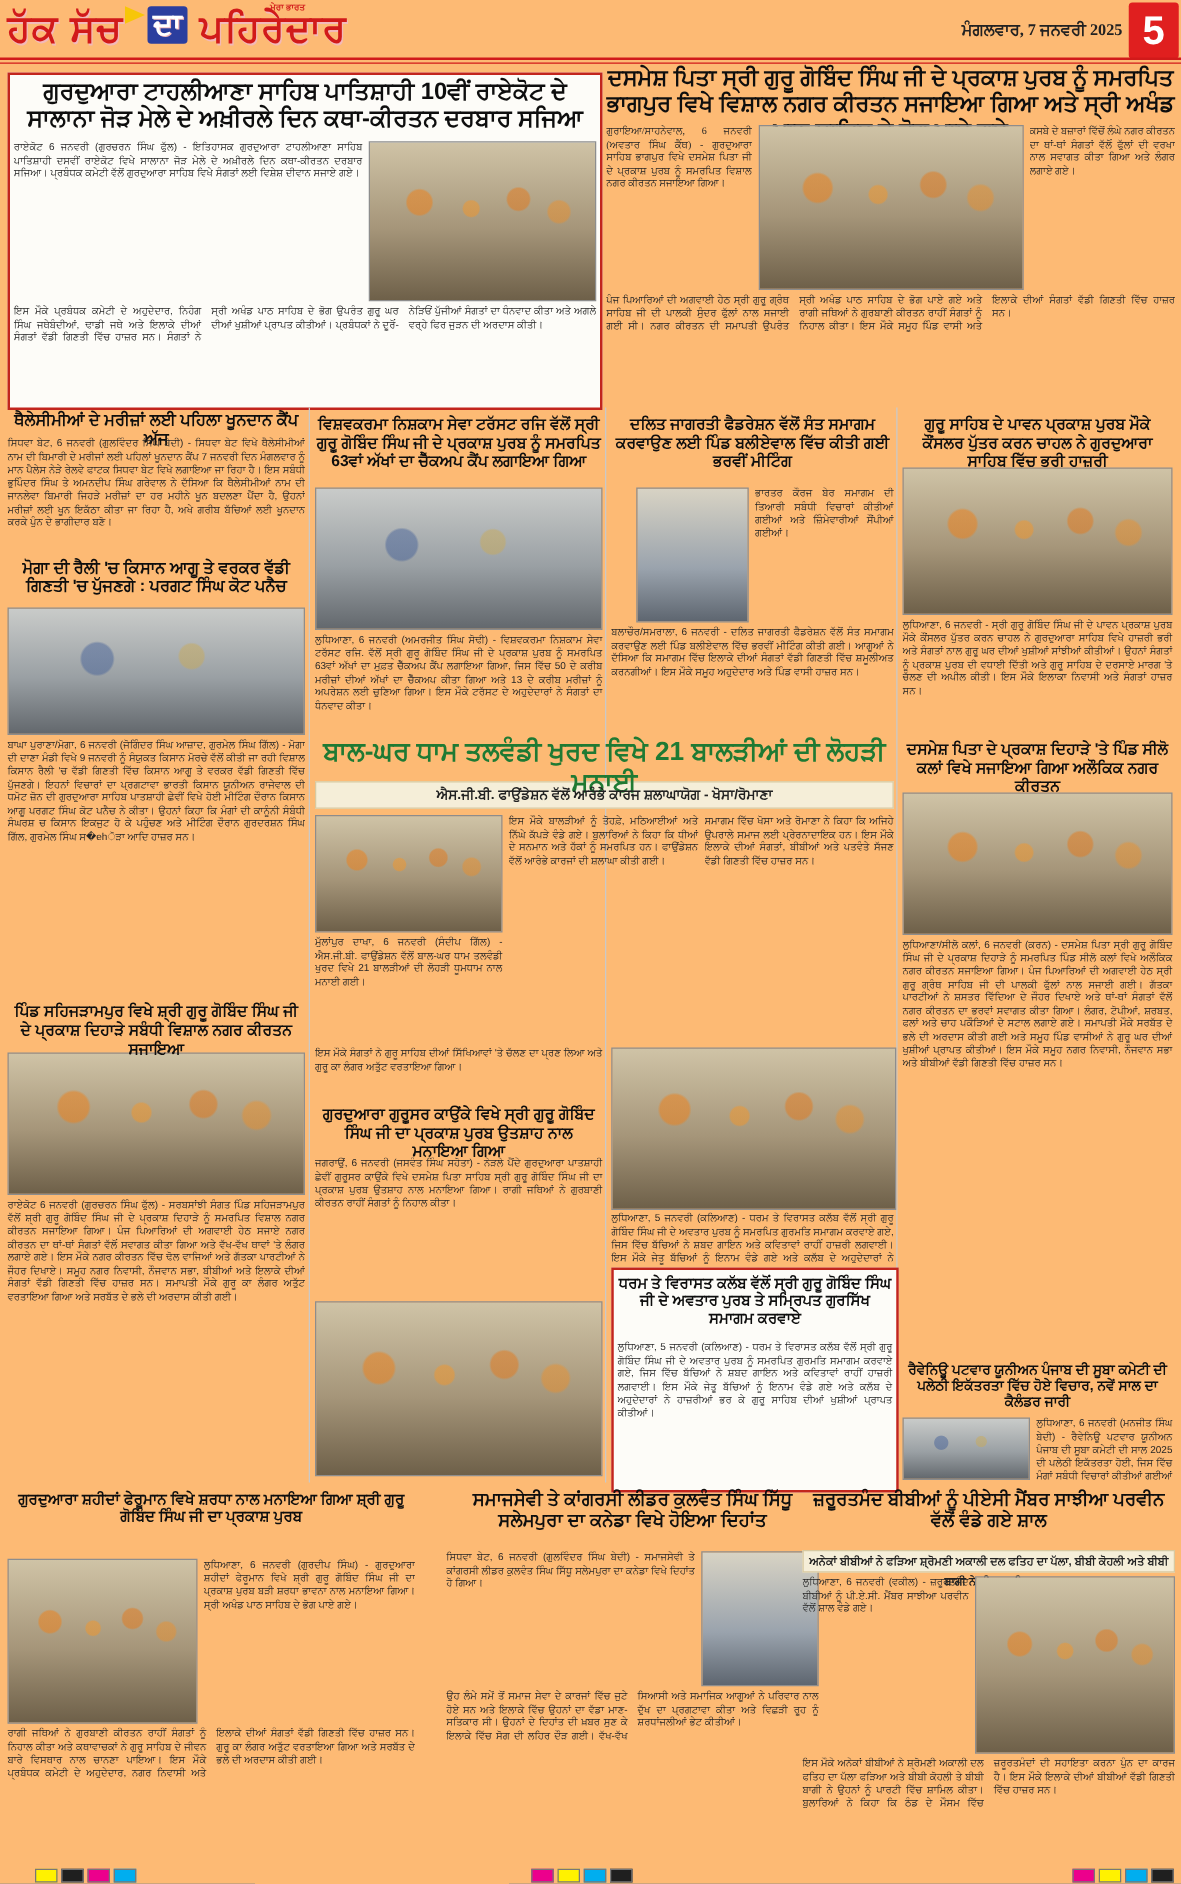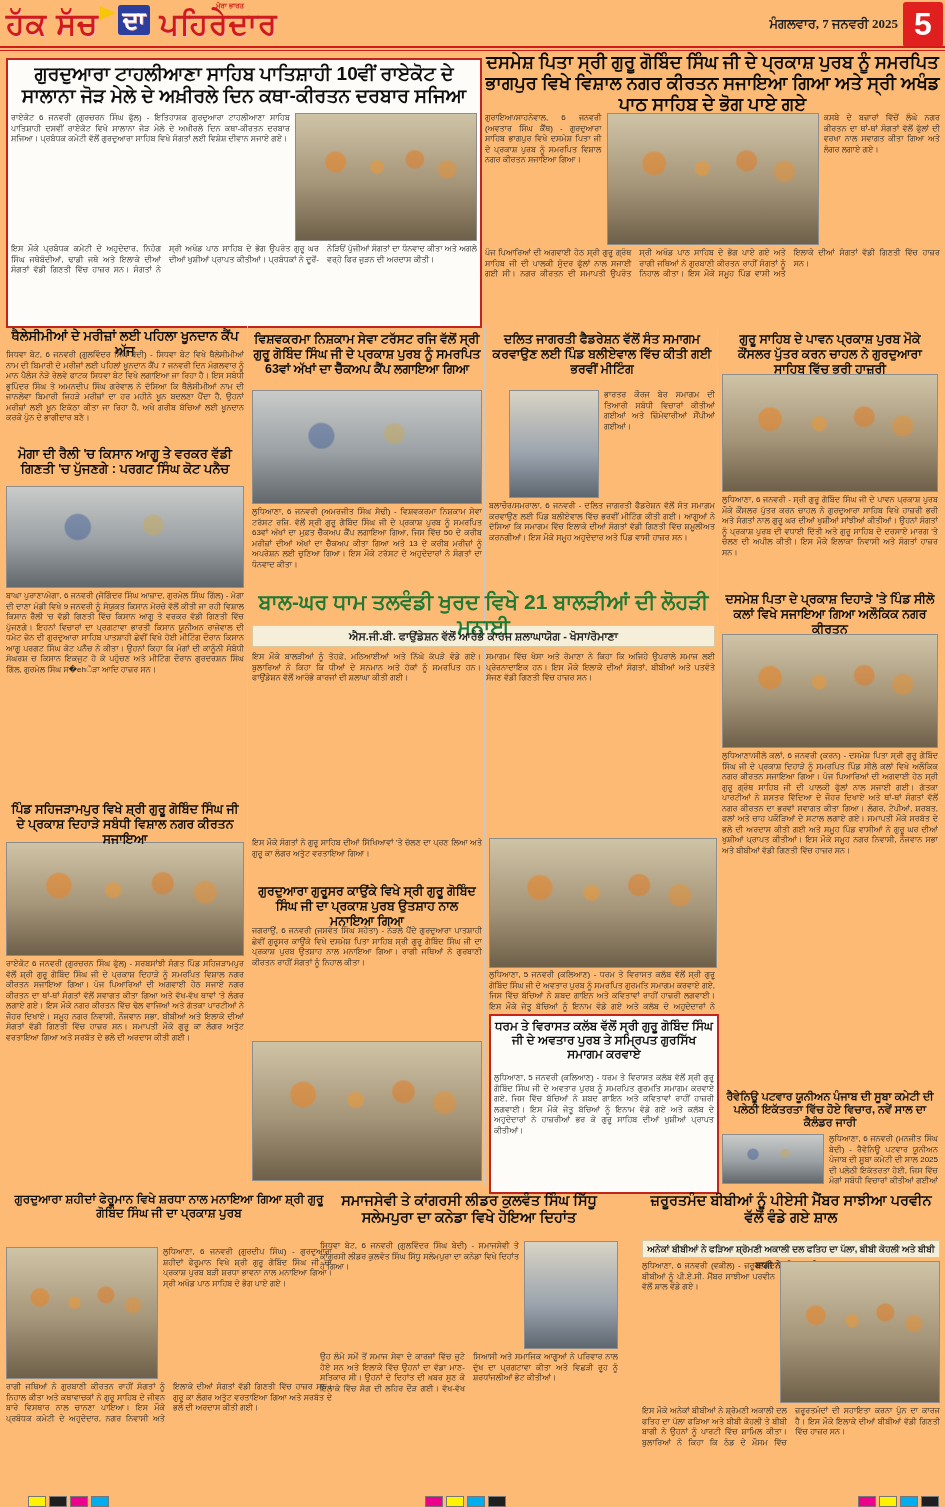--- a/index.html
+++ b/index.html
@@ -64,21 +64,21 @@
     <div class="hl" style="font-size:19px;height:48px;">ਗੁਰਦੁਆਰਾ ਟਾਹਲੀਆਣਾ ਸਾਹਿਬ ਪਾਤਿਸ਼ਾਹੀ 10ਵੀਂ ਰਾਏਕੋਟ ਦੇ ਸਾਲਾਨਾ ਜੋੜ ਮੇਲੇ ਦੇ ਅਖ਼ੀਰਲੇ ਦਿਨ ਕਥਾ-ਕੀਰਤਨ ਦਰਬਾਰ ਸਜਿਆ</div>
     <div class="row" style="height:128px;margin-top:2px;">
       <div class="body" style="flex:1;">ਰਾਏਕੋਟ 6 ਜਨਵਰੀ (ਗੁਰਚਰਨ ਸਿੰਘ ਫੁੱਲ) - ਇਤਿਹਾਸਕ ਗੁਰਦੁਆਰਾ ਟਾਹਲੀਆਣਾ ਸਾਹਿਬ ਪਾਤਿਸ਼ਾਹੀ ਦਸਵੀਂ ਰਾਏਕੋਟ ਵਿਖੇ ਸਾਲਾਨਾ ਜੋੜ ਮੇਲੇ ਦੇ ਅਖ਼ੀਰਲੇ ਦਿਨ ਕਥਾ-ਕੀਰਤਨ ਦਰਬਾਰ ਸਜਿਆ। ਪ੍ਰਬੰਧਕ ਕਮੇਟੀ ਵੱਲੋਂ ਗੁਰਦੁਆਰਾ ਸਾਹਿਬ ਵਿਖੇ ਸੰਗਤਾਂ ਲਈ ਵਿਸ਼ੇਸ਼ ਦੀਵਾਨ ਸਜਾਏ ਗਏ।</div>
       <div class="photo" style="width:180px;height:126px;"></div>
     </div>
     <div class="body cols3" style="height:72px;margin-top:3px;">ਇਸ ਮੌਕੇ ਪ੍ਰਬੰਧਕ ਕਮੇਟੀ ਦੇ ਅਹੁਦੇਦਾਰ, ਨਿਹੰਗ ਸਿੰਘ ਜਥੇਬੰਦੀਆਂ, ਢਾਡੀ ਜਥੇ ਅਤੇ ਇਲਾਕੇ ਦੀਆਂ ਸੰਗਤਾਂ ਵੱਡੀ ਗਿਣਤੀ ਵਿੱਚ ਹਾਜ਼ਰ ਸਨ। ਸੰਗਤਾਂ ਨੇ ਸ੍ਰੀ ਅਖੰਡ ਪਾਠ ਸਾਹਿਬ ਦੇ ਭੋਗ ਉਪਰੰਤ ਗੁਰੂ ਘਰ ਦੀਆਂ ਖੁਸ਼ੀਆਂ ਪ੍ਰਾਪਤ ਕੀਤੀਆਂ। ਪ੍ਰਬੰਧਕਾਂ ਨੇ ਦੂਰੋਂ-ਨੇੜਿਓਂ ਪੁੱਜੀਆਂ ਸੰਗਤਾਂ ਦਾ ਧੰਨਵਾਦ ਕੀਤਾ ਅਤੇ ਅਗਲੇ ਵਰ੍ਹੇ ਫਿਰ ਜੁੜਨ ਦੀ ਅਰਦਾਸ ਕੀਤੀ।</div>
   </div>
 
   <div class="abs" style="left:485px;top:52px;width:455px;height:268px;">
     <div class="hl" style="font-size:18px;height:46px;">ਦਸਮੇਸ਼ ਪਿਤਾ ਸ੍ਰੀ ਗੁਰੂ ਗੋਬਿੰਦ ਸਿੰਘ ਜੀ ਦੇ ਪ੍ਰਕਾਸ਼ ਪੁਰਬ ਨੂੰ ਸਮਰਪਿਤ ਭਾਗਪੁਰ ਵਿਖੇ ਵਿਸ਼ਾਲ ਨਗਰ ਕੀਰਤਨ ਸਜਾਇਆ ਗਿਆ ਅਤੇ ਸ੍ਰੀ ਅਖੰਡ ਪਾਠ ਸਾਹਿਬ ਦੇ ਭੋਗ ਪਾਏ ਗਏ</div>
-    <div class="row" style="height:132px;margin-top:15px;">
+    <div class="row" style="height:132px;margin-top:2px;font-family:Liberation Serif, serif;">
       <div class="body" style="flex:1;">ਗੁਰਾਇਆ/ਸਾਹਨੇਵਾਲ, 6 ਜਨਵਰੀ (ਅਵਤਾਰ ਸਿੰਘ ਕੈਂਥ) - ਗੁਰਦੁਆਰਾ ਸਾਹਿਬ ਭਾਗਪੁਰ ਵਿਖੇ ਦਸਮੇਸ਼ ਪਿਤਾ ਜੀ ਦੇ ਪ੍ਰਕਾਸ਼ ਪੁਰਬ ਨੂੰ ਸਮਰਪਿਤ ਵਿਸ਼ਾਲ ਨਗਰ ਕੀਰਤਨ ਸਜਾਇਆ ਗਿਆ।</div>
       <div class="photo" style="width:210px;height:130px;"></div>
       <div class="body" style="flex:1;">ਕਸਬੇ ਦੇ ਬਜ਼ਾਰਾਂ ਵਿੱਚੋਂ ਲੰਘੇ ਨਗਰ ਕੀਰਤਨ ਦਾ ਥਾਂ-ਥਾਂ ਸੰਗਤਾਂ ਵੱਲੋਂ ਫੁੱਲਾਂ ਦੀ ਵਰਖਾ ਨਾਲ ਸਵਾਗਤ ਕੀਤਾ ਗਿਆ ਅਤੇ ਲੰਗਰ ਲਗਾਏ ਗਏ।</div>
     </div>
     <div class="body cols3" style="height:78px;margin-top:3px;">ਪੰਜ ਪਿਆਰਿਆਂ ਦੀ ਅਗਵਾਈ ਹੇਠ ਸ੍ਰੀ ਗੁਰੂ ਗ੍ਰੰਥ ਸਾਹਿਬ ਜੀ ਦੀ ਪਾਲਕੀ ਸੁੰਦਰ ਫੁੱਲਾਂ ਨਾਲ ਸਜਾਈ ਗਈ ਸੀ। ਨਗਰ ਕੀਰਤਨ ਦੀ ਸਮਾਪਤੀ ਉਪਰੰਤ ਸ੍ਰੀ ਅਖੰਡ ਪਾਠ ਸਾਹਿਬ ਦੇ ਭੋਗ ਪਾਏ ਗਏ ਅਤੇ ਰਾਗੀ ਜਥਿਆਂ ਨੇ ਗੁਰਬਾਣੀ ਕੀਰਤਨ ਰਾਹੀਂ ਸੰਗਤਾਂ ਨੂੰ ਨਿਹਾਲ ਕੀਤਾ। ਇਸ ਮੌਕੇ ਸਮੂਹ ਪਿੰਡ ਵਾਸੀ ਅਤੇ ਇਲਾਕੇ ਦੀਆਂ ਸੰਗਤਾਂ ਵੱਡੀ ਗਿਣਤੀ ਵਿੱਚ ਹਾਜ਼ਰ ਸਨ।</div>
   </div>
 
   <div class="abs sep" style="left:247px;top:326px;height:860px;"></div>
   <div class="abs sep" style="left:484px;top:326px;height:860px;"></div>
   <div class="abs sep" style="left:717px;top:326px;height:860px;"></div>
@@ -119,20 +119,24 @@
     <div class="hl" style="font-size:12.5px;height:40px;">ਗੁਰੂ ਸਾਹਿਬ ਦੇ ਪਾਵਨ ਪ੍ਰਕਾਸ਼ ਪੁਰਬ ਮੌਕੇ ਕੌਂਸਲਰ ਪੁੱਤਰ ਕਰਨ ਚਾਹਲ ਨੇ ਗੁਰਦੁਆਰਾ ਸਾਹਿਬ ਵਿੱਚ ਭਰੀ ਹਾਜ਼ਰੀ</div>
     <div class="photo" style="width:214px;height:116px;margin-top:2px;"></div>
     <div class="body" style="height:90px;margin-top:3px;">ਲੁਧਿਆਣਾ, 6 ਜਨਵਰੀ - ਸ੍ਰੀ ਗੁਰੂ ਗੋਬਿੰਦ ਸਿੰਘ ਜੀ ਦੇ ਪਾਵਨ ਪ੍ਰਕਾਸ਼ ਪੁਰਬ ਮੌਕੇ ਕੌਂਸਲਰ ਪੁੱਤਰ ਕਰਨ ਚਾਹਲ ਨੇ ਗੁਰਦੁਆਰਾ ਸਾਹਿਬ ਵਿਖੇ ਹਾਜ਼ਰੀ ਭਰੀ ਅਤੇ ਸੰਗਤਾਂ ਨਾਲ ਗੁਰੂ ਘਰ ਦੀਆਂ ਖੁਸ਼ੀਆਂ ਸਾਂਝੀਆਂ ਕੀਤੀਆਂ। ਉਹਨਾਂ ਸੰਗਤਾਂ ਨੂੰ ਪ੍ਰਕਾਸ਼ ਪੁਰਬ ਦੀ ਵਧਾਈ ਦਿੱਤੀ ਅਤੇ ਗੁਰੂ ਸਾਹਿਬ ਦੇ ਦਰਸਾਏ ਮਾਰਗ 'ਤੇ ਚੱਲਣ ਦੀ ਅਪੀਲ ਕੀਤੀ। ਇਸ ਮੌਕੇ ਇਲਾਕਾ ਨਿਵਾਸੀ ਅਤੇ ਸੰਗਤਾਂ ਹਾਜ਼ਰ ਸਨ।</div>
   </div>
 
   <div class="abs" style="left:252px;top:590px;width:463px;height:58px;">
     <div class="hl green" style="font-size:21px;height:32px;">ਬਾਲ-ਘਰ ਧਾਮ ਤਲਵੰਡੀ ਖੁਰਦ ਵਿਖੇ 21 ਬਾਲੜੀਆਂ ਦੀ ਲੋਹੜੀ ਮਨਾਈ</div>
     <div class="subhead-strip" style="font-size:11px;line-height:20px;height:20px;margin-top:3px;">ਐਸ.ਜੀ.ਬੀ. ਫਾਉਂਡੇਸ਼ਨ ਵੱਲੋਂ ਆਰੰਭੇ ਕਾਰਜ ਸ਼ਲਾਘਾਯੋਗ - ਖੋਸਾ/ਰੋਮਾਣਾ</div>
   </div>
   <div class="abs row" style="left:252px;top:652px;width:463px;height:182px;">
+    <div style="width:150px;">
+      <div class="photo" style="width:148px;height:92px;"></div>
+      <div class="body" style="height:84px;margin-top:3px;">ਮੁੱਲਾਂਪੁਰ ਦਾਖਾ, 6 ਜਨਵਰੀ (ਸੰਦੀਪ ਗਿੱਲ) - ਐਸ.ਜੀ.ਬੀ. ਫਾਉਂਡੇਸ਼ਨ ਵੱਲੋਂ ਬਾਲ-ਘਰ ਧਾਮ ਤਲਵੰਡੀ ਖੁਰਦ ਵਿਖੇ 21 ਬਾਲੜੀਆਂ ਦੀ ਲੋਹੜੀ ਧੂਮਧਾਮ ਨਾਲ ਮਨਾਈ ਗਈ।</div>
+    </div>
     <div class="body" style="flex:1;">ਇਸ ਮੌਕੇ ਬਾਲੜੀਆਂ ਨੂੰ ਤੋਹਫ਼ੇ, ਮਠਿਆਈਆਂ ਅਤੇ ਨਿੱਘੇ ਕੱਪੜੇ ਵੰਡੇ ਗਏ। ਬੁਲਾਰਿਆਂ ਨੇ ਕਿਹਾ ਕਿ ਧੀਆਂ ਦੇ ਸਨਮਾਨ ਅਤੇ ਹੱਕਾਂ ਨੂੰ ਸਮਰਪਿਤ ਹਨ। ਫਾਉਂਡੇਸ਼ਨ ਵੱਲੋਂ ਆਰੰਭੇ ਕਾਰਜਾਂ ਦੀ ਸ਼ਲਾਘਾ ਕੀਤੀ ਗਈ।</div>
     <div class="body" style="flex:1;">ਸਮਾਗਮ ਵਿੱਚ ਖੋਸਾ ਅਤੇ ਰੋਮਾਣਾ ਨੇ ਕਿਹਾ ਕਿ ਅਜਿਹੇ ਉਪਰਾਲੇ ਸਮਾਜ ਲਈ ਪ੍ਰੇਰਨਾਦਾਇਕ ਹਨ। ਇਸ ਮੌਕੇ ਇਲਾਕੇ ਦੀਆਂ ਸੰਗਤਾਂ, ਬੀਬੀਆਂ ਅਤੇ ਪਤਵੰਤੇ ਸੱਜਣ ਵੱਡੀ ਗਿਣਤੀ ਵਿੱਚ ਹਾਜ਼ਰ ਸਨ।</div>
   </div>
 
   <div class="abs" style="left:252px;top:838px;width:230px;height:348px;">
     <div class="body" style="height:44px;">ਇਸ ਮੌਕੇ ਸੰਗਤਾਂ ਨੇ ਗੁਰੂ ਸਾਹਿਬ ਦੀਆਂ ਸਿੱਖਿਆਵਾਂ 'ਤੇ ਚੱਲਣ ਦਾ ਪ੍ਰਣ ਲਿਆ ਅਤੇ ਗੁਰੂ ਕਾ ਲੰਗਰ ਅਤੁੱਟ ਵਰਤਾਇਆ ਗਿਆ।</div>
     <div class="hl" style="font-size:12.5px;height:40px;margin-top:2px;">ਗੁਰਦੁਆਰਾ ਗੁਰੂਸਰ ਕਾਉਂਕੇ ਵਿਖੇ ਸ੍ਰੀ ਗੁਰੂ ਗੋਬਿੰਦ ਸਿੰਘ ਜੀ ਦਾ ਪ੍ਰਕਾਸ਼ ਪੁਰਬ ਉਤਸ਼ਾਹ ਨਾਲ ਮਨਾਇਆ ਗਿਆ</div>
     <div class="body" style="height:112px;margin-top:2px;">ਜਗਰਾਉਂ, 6 ਜਨਵਰੀ (ਜਸਵੰਤ ਸਿੰਘ ਸਹੋਤਾ) - ਨੇੜਲੇ ਪੈਂਦੇ ਗੁਰਦੁਆਰਾ ਪਾਤਸ਼ਾਹੀ ਛੇਵੀਂ ਗੁਰੂਸਰ ਕਾਉਂਕੇ ਵਿਖੇ ਦਸਮੇਸ਼ ਪਿਤਾ ਸਾਹਿਬ ਸ੍ਰੀ ਗੁਰੂ ਗੋਬਿੰਦ ਸਿੰਘ ਜੀ ਦਾ ਪ੍ਰਕਾਸ਼ ਪੁਰਬ ਉਤਸ਼ਾਹ ਨਾਲ ਮਨਾਇਆ ਗਿਆ। ਰਾਗੀ ਜਥਿਆਂ ਨੇ ਗੁਰਬਾਣੀ ਕੀਰਤਨ ਰਾਹੀਂ ਸੰਗਤਾਂ ਨੂੰ ਨਿਹਾਲ ਕੀਤਾ।</div>
     <div class="photo" style="width:228px;height:138px;margin-top:3px;"></div>
   </div>
@@ -159,21 +163,21 @@
 
   <div class="abs" style="left:6px;top:1192px;width:326px;height:296px;">
     <div class="hl" style="font-size:12px;height:52px;">ਗੁਰਦੁਆਰਾ ਸ਼ਹੀਦਾਂ ਫੇਰੂਮਾਨ ਵਿਖੇ ਸ਼ਰਧਾ ਨਾਲ ਮਨਾਇਆ ਗਿਆ ਸ਼੍ਰੀ ਗੁਰੂ ਗੋਬਿੰਦ ਸਿੰਘ ਜੀ ਦਾ ਪ੍ਰਕਾਸ਼ ਪੁਰਬ</div>
     <div class="row" style="height:132px;margin-top:3px;">
       <div class="photo" style="width:150px;height:130px;"></div>
       <div class="body" style="flex:1;">ਲੁਧਿਆਣਾ, 6 ਜਨਵਰੀ (ਗੁਰਦੀਪ ਸਿੰਘ) - ਗੁਰਦੁਆਰਾ ਸ਼ਹੀਦਾਂ ਫੇਰੂਮਾਨ ਵਿਖੇ ਸ਼੍ਰੀ ਗੁਰੂ ਗੋਬਿੰਦ ਸਿੰਘ ਜੀ ਦਾ ਪ੍ਰਕਾਸ਼ ਪੁਰਬ ਬੜੀ ਸ਼ਰਧਾ ਭਾਵਨਾ ਨਾਲ ਮਨਾਇਆ ਗਿਆ। ਸ੍ਰੀ ਅਖੰਡ ਪਾਠ ਸਾਹਿਬ ਦੇ ਭੋਗ ਪਾਏ ਗਏ।</div>
     </div>
     <div class="body cols2" style="height:100px;margin-top:3px;">ਰਾਗੀ ਜਥਿਆਂ ਨੇ ਗੁਰਬਾਣੀ ਕੀਰਤਨ ਰਾਹੀਂ ਸੰਗਤਾਂ ਨੂੰ ਨਿਹਾਲ ਕੀਤਾ ਅਤੇ ਕਥਾਵਾਚਕਾਂ ਨੇ ਗੁਰੂ ਸਾਹਿਬ ਦੇ ਜੀਵਨ ਬਾਰੇ ਵਿਸਥਾਰ ਨਾਲ ਚਾਨਣਾ ਪਾਇਆ। ਇਸ ਮੌਕੇ ਪ੍ਰਬੰਧਕ ਕਮੇਟੀ ਦੇ ਅਹੁਦੇਦਾਰ, ਨਗਰ ਨਿਵਾਸੀ ਅਤੇ ਇਲਾਕੇ ਦੀਆਂ ਸੰਗਤਾਂ ਵੱਡੀ ਗਿਣਤੀ ਵਿੱਚ ਹਾਜ਼ਰ ਸਨ। ਗੁਰੂ ਕਾ ਲੰਗਰ ਅਤੁੱਟ ਵਰਤਾਇਆ ਗਿਆ ਅਤੇ ਸਰਬੱਤ ਦੇ ਭਲੇ ਦੀ ਅਰਦਾਸ ਕੀਤੀ ਗਈ।</div>
   </div>
 
-  <div class="abs" style="left:320px;top:1192px;width:298px;height:296px;">
+  <div class="abs" style="left:357px;top:1192px;width:298px;height:296px;">
     <div class="hl" style="font-size:14.5px;height:46px;">ਸਮਾਜਸੇਵੀ ਤੇ ਕਾਂਗਰਸੀ ਲੀਡਰ ਕੁਲਵੰਤ ਸਿੰਘ ਸਿੱਧੂ ਸਲੇਮਪੁਰਾ ਦਾ ਕਨੇਡਾ ਵਿਖੇ ਹੋਇਆ ਦਿਹਾਂਤ</div>
     <div class="row" style="height:108px;margin-top:3px;">
       <div class="body" style="flex:1;">ਸਿਧਵਾ ਬੇਟ, 6 ਜਨਵਰੀ (ਗੁਲਵਿੰਦਰ ਸਿੰਘ ਬੇਦੀ) - ਸਮਾਜਸੇਵੀ ਤੇ ਕਾਂਗਰਸੀ ਲੀਡਰ ਕੁਲਵੰਤ ਸਿੰਘ ਸਿੱਧੂ ਸਲੇਮਪੁਰਾ ਦਾ ਕਨੇਡਾ ਵਿਖੇ ਦਿਹਾਂਤ ਹੋ ਗਿਆ।</div>
       <div class="portrait" style="width:92px;height:106px;"></div>
     </div>
     <div class="body cols2" style="height:128px;margin-top:3px;">ਉਹ ਲੰਮੇ ਸਮੇਂ ਤੋਂ ਸਮਾਜ ਸੇਵਾ ਦੇ ਕਾਰਜਾਂ ਵਿੱਚ ਜੁਟੇ ਹੋਏ ਸਨ ਅਤੇ ਇਲਾਕੇ ਵਿੱਚ ਉਹਨਾਂ ਦਾ ਵੱਡਾ ਮਾਣ-ਸਤਿਕਾਰ ਸੀ। ਉਹਨਾਂ ਦੇ ਦਿਹਾਂਤ ਦੀ ਖ਼ਬਰ ਸੁਣ ਕੇ ਇਲਾਕੇ ਵਿੱਚ ਸੋਗ ਦੀ ਲਹਿਰ ਦੌੜ ਗਈ। ਵੱਖ-ਵੱਖ ਸਿਆਸੀ ਅਤੇ ਸਮਾਜਿਕ ਆਗੂਆਂ ਨੇ ਪਰਿਵਾਰ ਨਾਲ ਦੁੱਖ ਦਾ ਪ੍ਰਗਟਾਵਾ ਕੀਤਾ ਅਤੇ ਵਿਛੜੀ ਰੂਹ ਨੂੰ ਸ਼ਰਧਾਂਜਲੀਆਂ ਭੇਟ ਕੀਤੀਆਂ।</div>
   </div>
 
   <div class="abs" style="left:642px;top:1192px;width:298px;height:296px;">
     <div class="hl" style="font-size:14.5px;height:46px;">ਜ਼ਰੂਰਤਮੰਦ ਬੀਬੀਆਂ ਨੂੰ ਪੀਏਸੀ ਮੈਂਬਰ ਸਾਝੀਆ ਪਰਵੀਨ ਵੱਲੋਂ ਵੰਡੇ ਗਏ ਸ਼ਾਲ</div>

